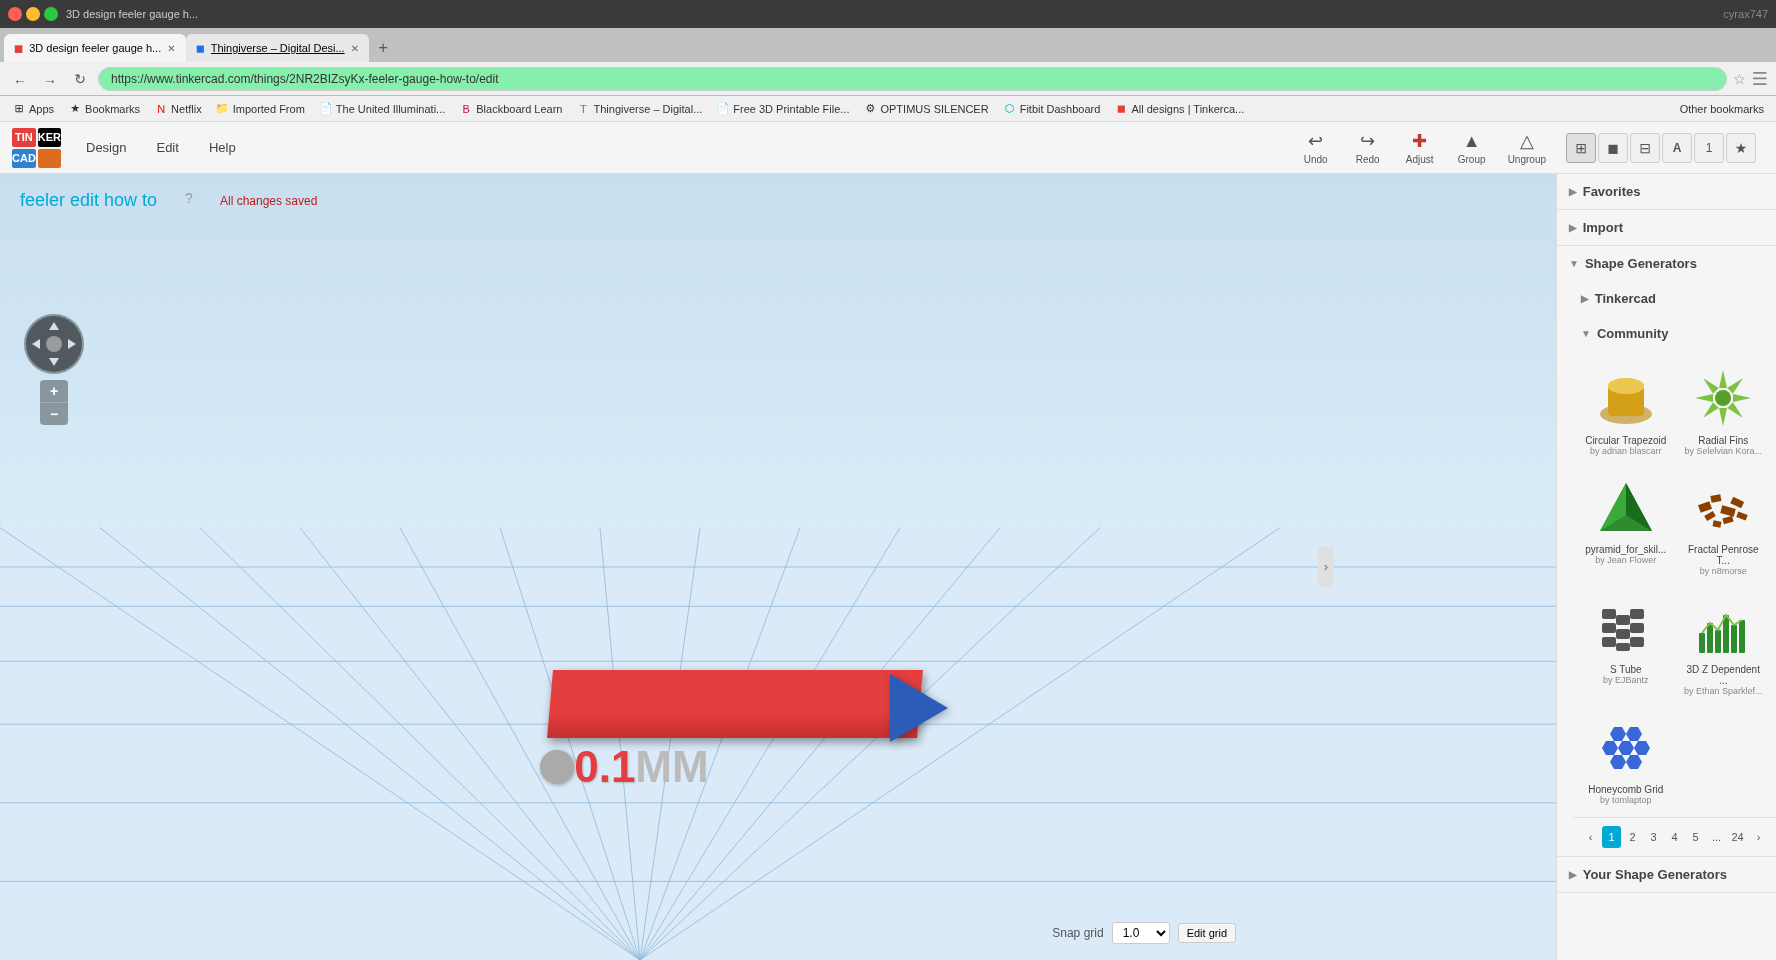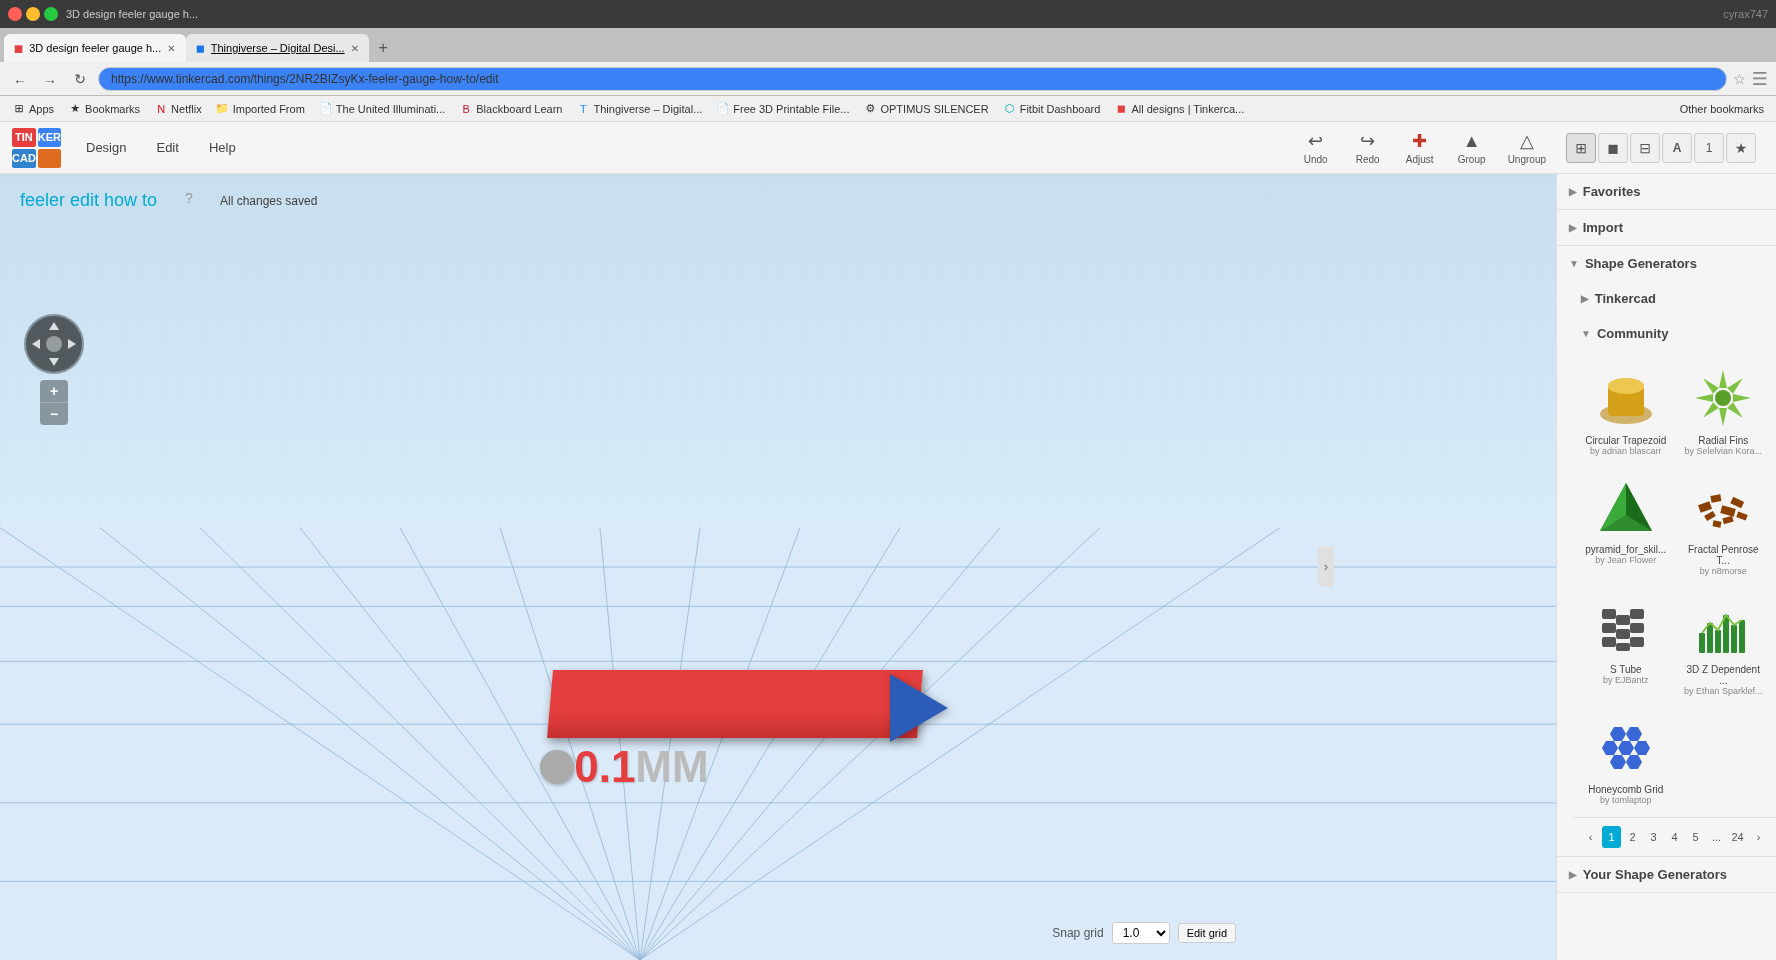--- a/index.html
+++ b/index.html
@@ -9,37 +9,37 @@
     .browser-chrome { background: #d4d4d4; }
     .title-bar { background: #3a3a3a; color: #fff; display: flex; align-items: center; justify-content: space-between; height: 28px; padding: 0 8px; }
     .tab-bar { display: flex; align-items: flex-end; background: #c0c0c0; height: 34px; padding: 0 4px; }
     .tab { display: flex; align-items: center; background: #e8e8e8; border-radius: 6px 6px 0 0; padding: 0 10px; height: 28px; font-size: 11px; gap: 6px; cursor: pointer; max-width: 200px; }
     .tab.active { background: #f5f5f5; }
     .tab-close { color: #666; font-size: 10px; }
     .new-tab { width: 28px; height: 28px; display: flex; align-items: center; justify-content: center; cursor: pointer; color: #555; font-size: 16px; }
 
     .address-bar { display: flex; align-items: center; background: #f0f0f0; border-bottom: 1px solid #bbb; height: 34px; padding: 0 8px; gap: 6px; }
     .nav-btn { width: 24px; height: 24px; display: flex; align-items: center; justify-content: center; cursor: pointer; color: #555; font-size: 14px; border-radius: 50%; }
-    .url-box { flex: 1; background: #3b82f6; border: 1px solid #ccc; border-radius: 12px; height: 24px; display: flex; align-items: center; padding: 0 12px; font-size: 12px; color: #333; text-align: center; }
+    .url-box { flex: 1; background: #86efac; border: 1px solid #ccc; border-radius: 12px; height: 24px; display: flex; align-items: center; padding: 0 12px; font-size: 12px; color: #333; text-align: center; }
     .star-icon { color: #888; font-size: 14px; cursor: pointer; }
 
     .bookmarks-bar { display: flex; align-items: center; background: #f0f0f0; border-bottom: 1px solid #ddd; height: 26px; padding: 0 6px; gap: 2px; overflow: hidden; }
     .bookmark-item { display: flex; align-items: center; gap: 3px; padding: 2px 6px; font-size: 11px; color: #333; cursor: pointer; border-radius: 3px; white-space: nowrap; }
     .bm-icon { width: 14px; height: 14px; font-size: 11px; display: flex; align-items: center; justify-content: center; }
     .other-bookmarks { margin-left: auto; }
 
     
     .app-container { display: flex; flex-direction: column; height: calc(960px - 122px); background: #f0f0f0; }
 
     
     .tinkercad-header { display: flex; align-items: center; background: #f5f5f5; border-bottom: 1px solid #ddd; height: 52px; padding: 0 12px; gap: 12px; }
     .tinkercad-logo { display: grid; grid-template-columns: 1fr 1fr; gap: 2px; width: 40px; height: 40px; }
     .logo-cell { display: flex; align-items: center; justify-content: center; font-weight: bold; font-size: 11px; color: #fff; border-radius: 2px; }
     .logo-tin { background: #e53e3e; }
-    .logo-ker { background: #3b82f6; }
+    .logo-ker { background: #000000; }
     .logo-cad { background: #3182ce; }
     .logo-empty { background: #dd6b20; }
 
     .header-nav { display: flex; align-items: center; gap: 2px; margin-left: 8px; }
     .header-nav-btn { padding: 6px 14px; border: none; background: transparent; cursor: pointer; font-size: 13px; color: #444; border-radius: 4px; }
 
     .header-spacer { flex: 1; }
 
     .header-tools { display: flex; align-items: center; gap: 4px; }
     .tool-btn { display: flex; flex-direction: column; align-items: center; justify-content: center; padding: 4px 8px; cursor: pointer; border: none; background: transparent; font-size: 10px; color: #555; gap: 2px; min-width: 48px; }
@@ -50,21 +50,21 @@
     .main-area { display: flex; flex: 1; overflow: hidden; }
 
     
     .viewport { flex: 1; position: relative; background: #e8f0f8; overflow: hidden; }
 
     
     .grid-canvas { position: absolute; inset: 0; }
 
     
     .design-title { position: absolute; top: 16px; left: 20px; color: #00aad4; font-size: 18px; font-weight: 300; cursor: pointer; }
-    .autosave { position: absolute; top: 20px; left: 200px; color: #404040; font-size: 12px; }
+    .autosave { position: absolute; top: 20px; left: 200px; color: #b91c1c; font-size: 12px; }
     .help-icon { position: absolute; top: 20px; left: 120px; color: #999; font-size: 14px; cursor: pointer; }
 
     
     .nav-controls { position: absolute; top: 140px; left: 24px; display: flex; flex-direction: column; align-items: center; gap: 6px; }
     .nav-circle { width: 60px; height: 60px; border-radius: 50%; background: rgba(0,0,0,0.35); display: flex; align-items: center; justify-content: center; cursor: pointer; position: relative; }
     .zoom-ctrl { width: 28px; background: rgba(0,0,0,0.35); border-radius: 4px; display: flex; flex-direction: column; align-items: center; cursor: pointer; }
     .zoom-btn { width: 28px; height: 22px; display: flex; align-items: center; justify-content: center; color: #fff; font-size: 14px; font-weight: bold; }
 
     
     .grid-controls { position: absolute; bottom: 16px; right: 320px; display: flex; align-items: center; gap: 8px; font-size: 12px; color: #555; }

